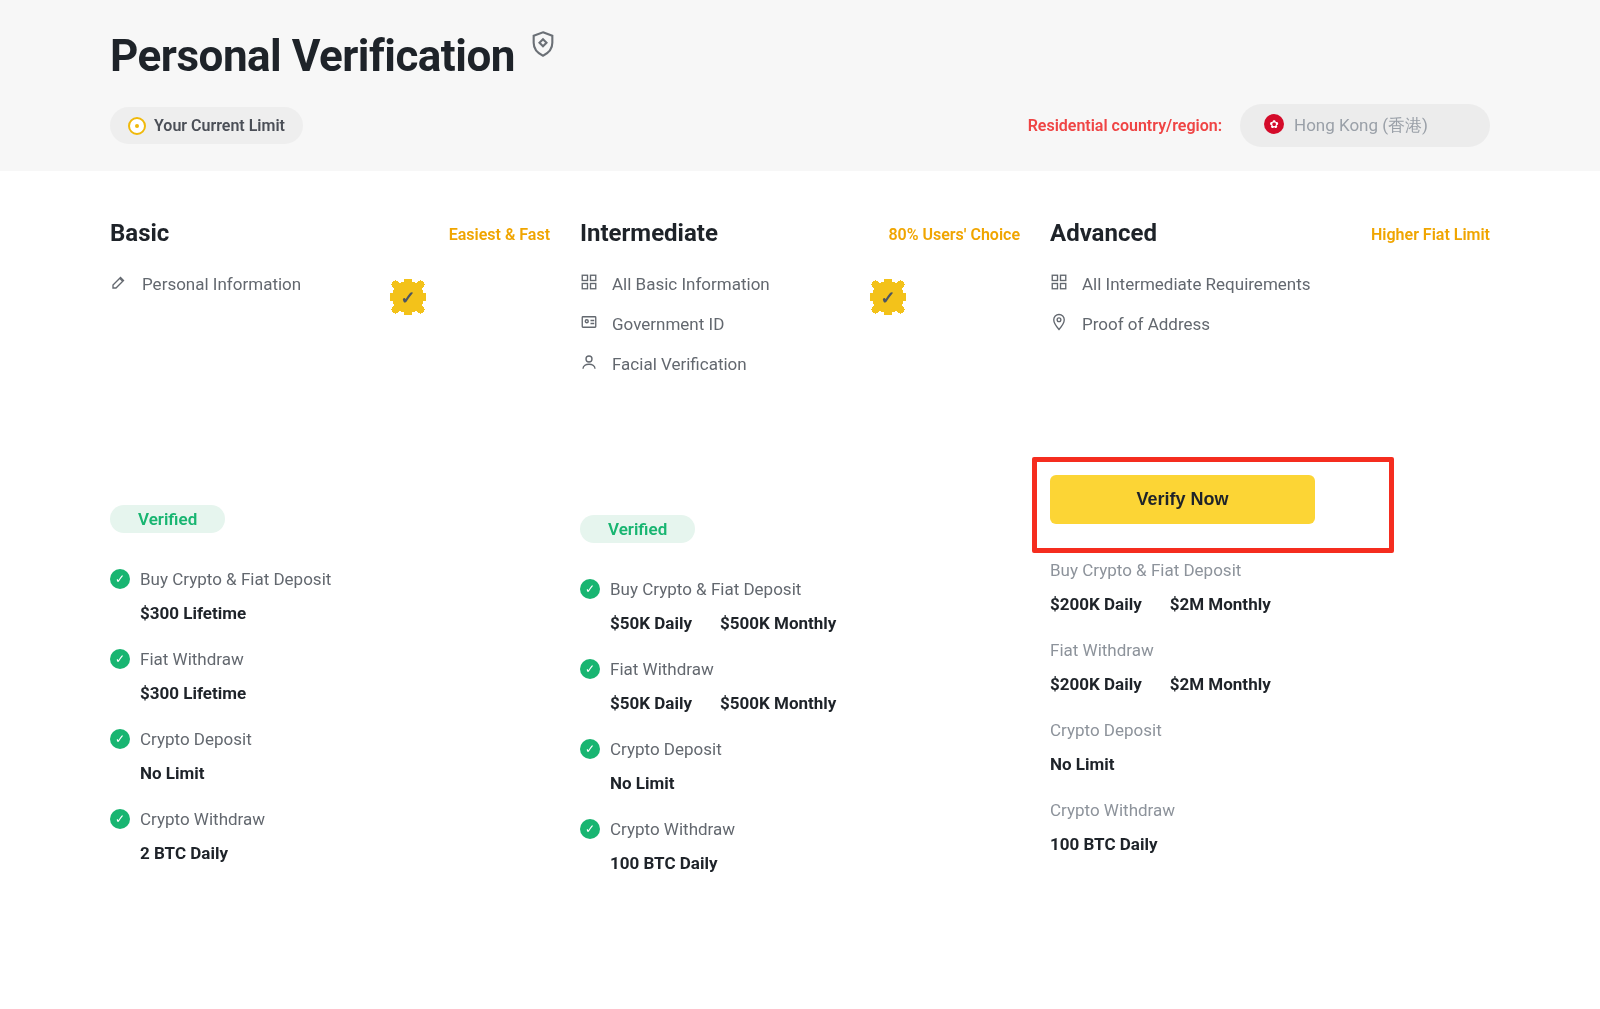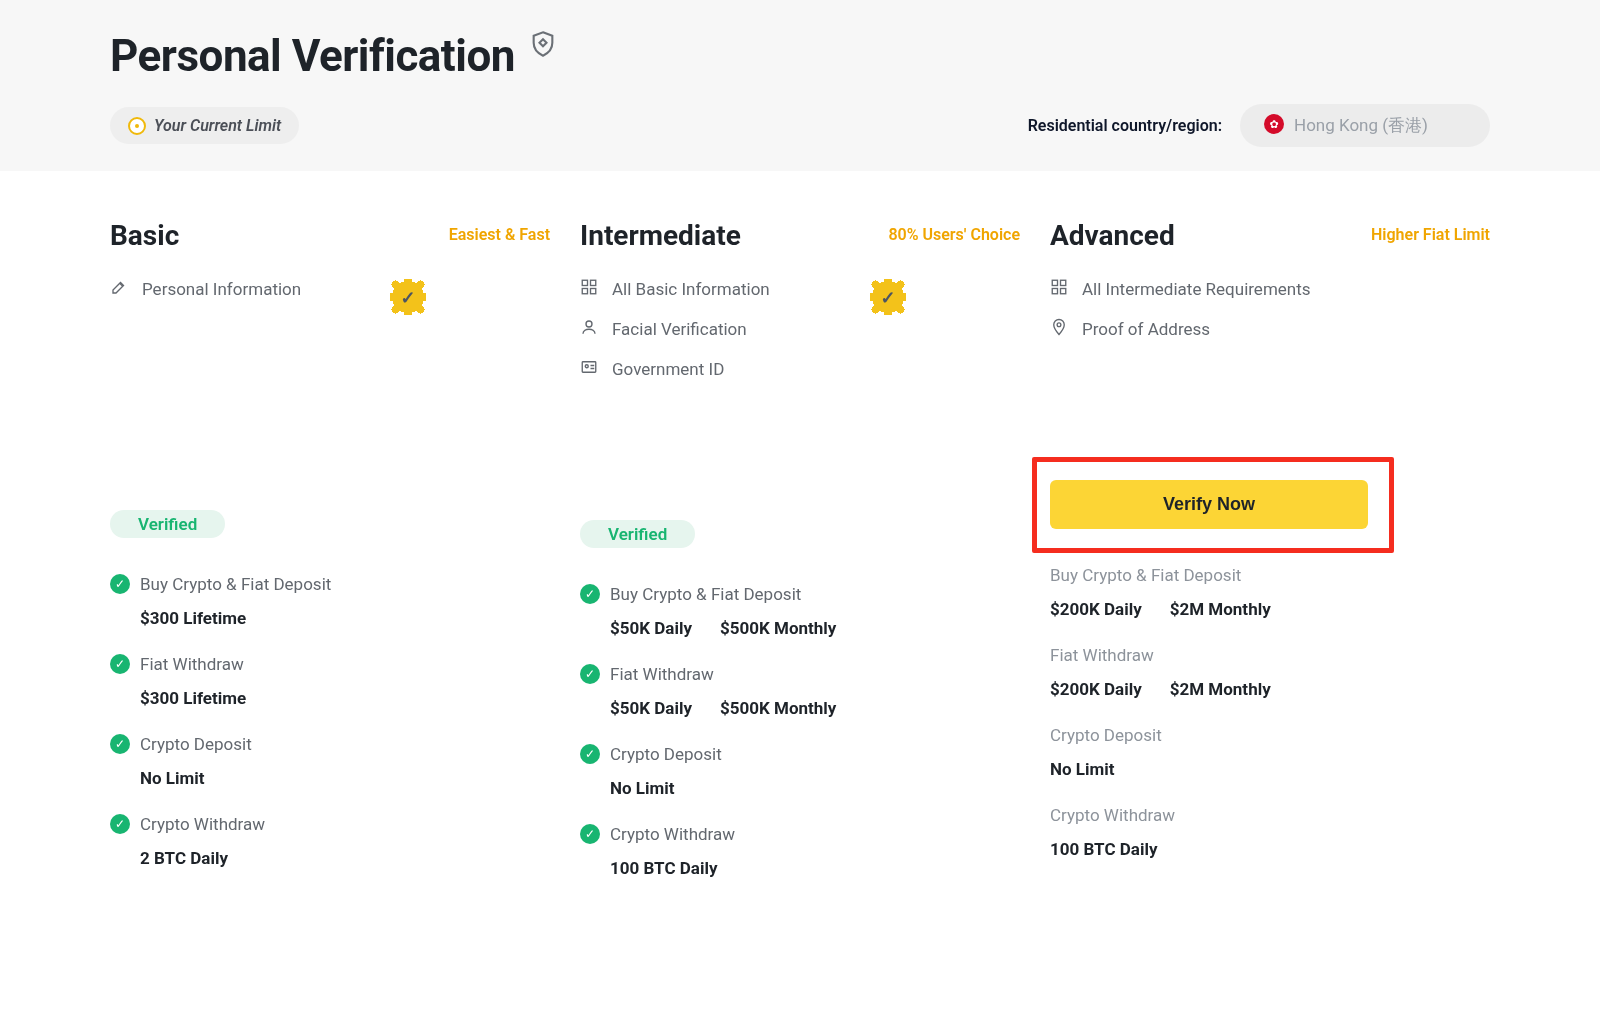--- a/index.html
+++ b/index.html
@@ -2,34 +2,34 @@
 <html><head>
 <meta charset="utf-8">
 <style>
   * { box-sizing: border-box; margin: 0; padding: 0; }
   body { font-family: -apple-system, BlinkMacSystemFont, "Segoe UI", Roboto, Helvetica, Arial, sans-serif; color:#1e2329; background:#fff; width:1600px; }
   .header-area { background:#f7f7f7; padding: 30px 110px 24px 110px; }
   .title-row { display:flex; gap:14px; }
   .page-title { font-size:44px; font-weight:700; letter-spacing:-0.5px; }
   .shield-icon { width:28px; height:28px; }
   .sub-row { display:flex; align-items:center; justify-content:space-between; margin-top:22px; }
-  .limit-pill { display:inline-flex; align-items:center; gap:8px; background:#eee; border-radius:22px; padding:9px 18px; font-size:16px; font-weight:600; color:#4b4f57;font-style:italic; }
+  .limit-pill { display:inline-flex; align-items:center; gap:8px; background:#eee; border-radius:22px; padding:9px 18px; font-size:16px; font-weight:600; color:#4b4f57; }
   .limit-pill .dot { width:18px; height:18px; border-radius:50%; background:#fff; border:2px solid #f0b90b; position:relative; }
   .limit-pill .dot::after { content:''; position:absolute; width:4px; height:4px; background:#f0b90b; border-radius:50%; left:5px; top:5px; }
   .region-group { display:flex; align-items:center; gap:18px; }
-  .region-label { font-size:16px; font-weight:600; color:#0f172a; }
+  .region-label { font-size:16px; font-weight:600; color:#ef4444; }
   .region-pill { display:inline-flex; align-items:flex-start; gap:10px; background:#ececec; border-radius:28px; padding:10px 24px; font-size:17px; color:#9aa0a8; min-width:250px; }
   .flag { width:20px; height:20px; border-radius:50%; background:#d40b2a; position:relative; display:inline-flex; align-items:center; justify-content:center; color:#fff; font-size:11px; }
   .flag::after { content:'✿'; font-size:11px; }
 
   .tiers-area { padding:48px 110px 40px 110px; display:flex; gap:0; }
   .tier { flex:1 1 0; padding-right:30px; position:relative; }
   .tier:last-child { padding-right:0; }
   .tier-header { display:flex; align-items:flex-start; justify-content:space-between; }
-  .tier-title { font-size:28px; font-weight:700; }
+  .tier-title { font-size:24px; font-weight:700; }
   .tier-tag { color:#f0a500; font-size:16px; font-weight:600; padding-top:6px; }
   .reqs { margin-top:26px; display:flex; flex-direction:column; gap:18px;text-align:center; }
   .req { display:flex; align-items:center; gap:14px; color:#63686f; font-size:17px; }
   .req svg { width:18px; height:18px; flex-shrink:0; stroke:#63686f; }
 
   .badge-verified-seal { position:absolute; top:60px; left:280px; width:36px; height:36px; }
   .seal-inner { position:relative; z-index:2; color:#4b5563; font-size:18px; font-weight:900; }
   .seal-scalloped {
     width:36px;height:36px;position:relative;display:flex;align-items:center;justify-content:center;
     background:
@@ -42,21 +42,21 @@
       radial-gradient(circle at 15% 85%, #f3c21a 4px, transparent 4px),
       radial-gradient(circle at 15% 15%, #f3c21a 4px, transparent 4px),
       radial-gradient(circle, #f3c21a 16px, transparent 16px);
     background-size:100% 100%;
   }
 
   .status-row { margin-top:210px; }
   .status-row.intermediate { margin-top:140px; }
   .status-row.advanced { margin-top:140px; }
   .verified-pill { display:inline-flex; align-items:center; background:#e6f5ee; color:#18b571; font-weight:600; font-size:17px; border-radius:26px; padding:4px 28px; }
-  .verify-btn { width:318px; background:#fcd535; color:#1e2329; font-weight:600; font-size:18px; border:none; border-radius:6px; padding:14px 0; cursor:pointer; }
+  .verify-btn { width:265px; background:#fcd535; color:#1e2329; font-weight:600; font-size:18px; border:none; border-radius:6px; padding:14px 0; cursor:pointer; }
   .highlight-box { position:absolute; border:5px solid #f52d1f; border-radius:2px; pointer-events:none; }
 
   .limits { margin-top:36px; display:flex; flex-direction:column; gap:26px; }
   .limit-block { }
   .limit-head { display:flex; align-items:center; gap:10px; color:#63686f; font-size:17px; }
   .check-circle { width:20px; height:20px; border-radius:50%; background:#18b571; color:#fff; display:inline-flex; align-items:center; justify-content:center; font-size:12px; }
   .limit-values { margin-top:14px; padding-left:30px; display:flex; gap:28px; }
   .limit-values.nocheck { padding-left:0; }
   .limit-values span { font-size:17px; font-weight:700; }
   .limit-head.muted { color:#8d939b; }
@@ -168,32 +168,32 @@
         <span><svg viewBox="0 0 24 24" fill="none" stroke-width="1.8">
               <rect x="3" y="3" width="7" height="7"></rect>
               <rect x="14" y="3" width="7" height="7"></rect>
               <rect x="3" y="14" width="7" height="7"></rect>
               <rect x="14" y="14" width="7" height="7"></rect>
             </svg></span>
         <span>All Basic Information</span>
       </div>
       <div class="req">
         <span><svg viewBox="0 0 24 24" fill="none" stroke-width="1.8">
-              <circle cx="12" cy="8" r="4"></circle>
-              <path d="M4 21c0-4 4-6 8-6s8 2 8 6"></path>
-            </svg></span>
-        <span>Facial Verification</span>
-      </div>
-      <div class="req">
-        <span><svg viewBox="0 0 24 24" fill="none" stroke-width="1.8">
               <rect x="3" y="5" width="18" height="14" rx="1"></rect>
               <circle cx="9" cy="11" r="2"></circle>
               <path d="M14 10h5M14 14h5"></path>
             </svg></span>
         <span>Government ID</span>
+      </div>
+      <div class="req">
+        <span><svg viewBox="0 0 24 24" fill="none" stroke-width="1.8">
+              <circle cx="12" cy="8" r="4"></circle>
+              <path d="M4 21c0-4 4-6 8-6s8 2 8 6"></path>
+            </svg></span>
+        <span>Facial Verification</span>
       </div>
     </div>
     <div class="badge-verified-seal" style="left:290px;">
       <div class="seal-scalloped">
           <span class="seal-inner">✓</span>
         </div>
     </div>
 
     <div class="status-row intermediate">
       <span class="verified-pill">Verified</span>

